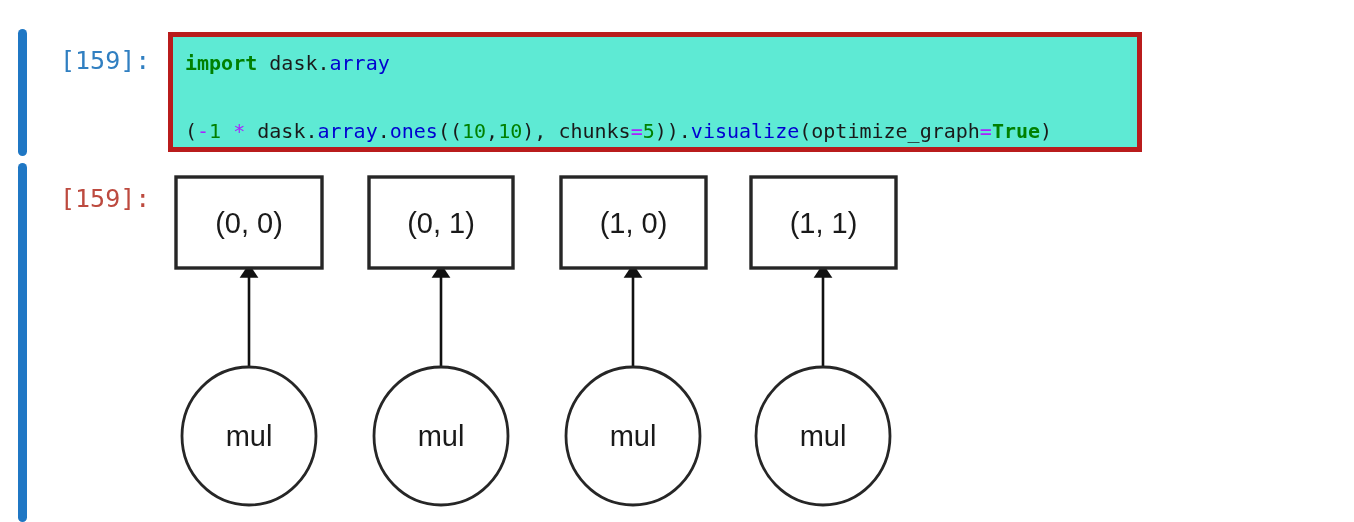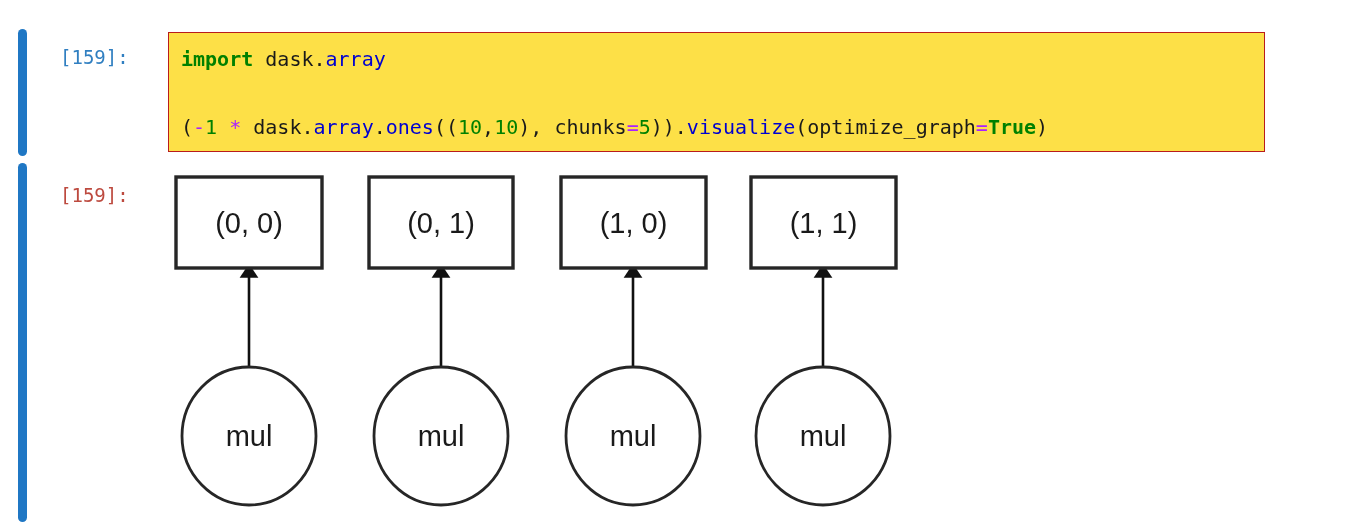--- a/index.html
+++ b/index.html
@@ -29,36 +29,36 @@
     width: 9px;
     border-radius: 5px;
     background: #1f77c4;
   }
   .cell-bar.input  { top: 29px;  height: 127px; }
   .cell-bar.output { top: 163px; height: 359px; }
 
   .prompt {
     position: absolute;
     font-family: "DejaVu Sans Mono", "Liberation Mono", monospace;
-    font-size: 19px;
+    font-size: 25px;
     letter-spacing: 0px;
     white-space: pre;
   }
   .prompt.in  { left: 60px; top: 46px;  color: #307fc1; }
   .prompt.out { left: 60px; top: 184px; color: #bd4a3f; }
 
   
   .code-area {
     position: absolute;
     left: 168px;
     top: 32px;
-    width: 1097px;
+    width: 974px;
     height: 120px;
-    background: #fde047;
-    border: 1px solid #b91c1c;
+    background: #5eead4;
+    border: 5px solid #b91c1c;
     box-sizing: border-box;
   }
   .code-line {
     position: absolute;
     left: 12px;
     font-family: "DejaVu Sans Mono", "Liberation Mono", monospace;
     font-size: 20px;
     line-height: 26px;
     white-space: pre;
     color: #000000;

